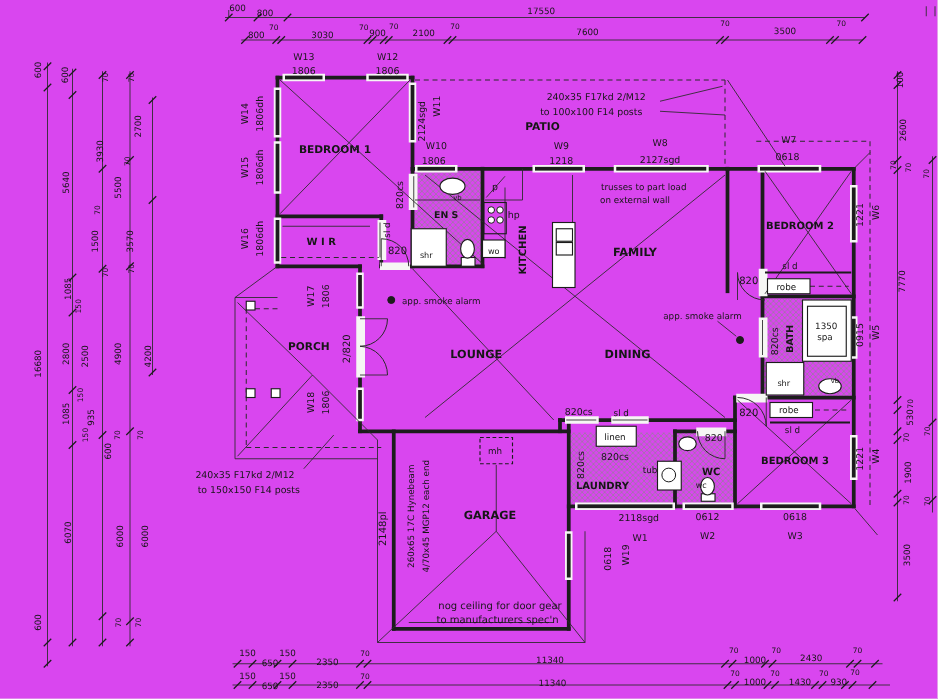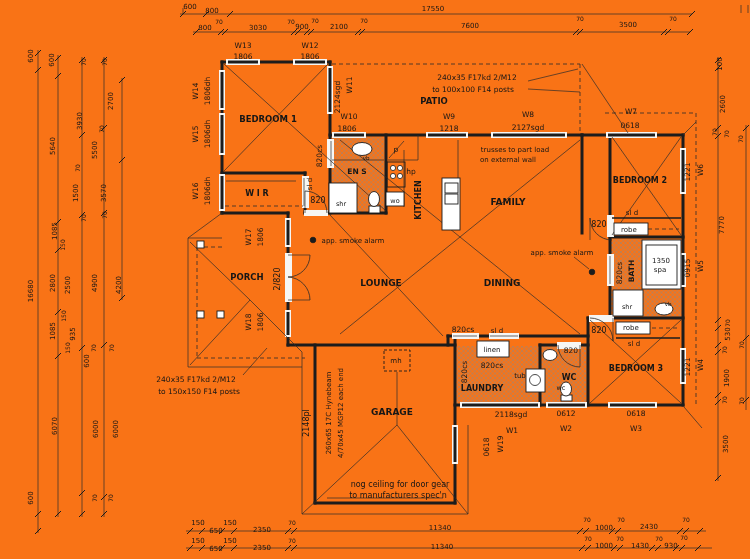--- a/index.html
+++ b/index.html
@@ -1,16 +1,16 @@
 <!DOCTYPE html>
 <html><head>
 <meta charset="utf-8">
 <style>
   html,body{margin:0;padding:0;background:#e8e8e6;}
-  #page{position:relative;width:750px;height:559px;background:#f97316;overflow:hidden;
+  #page{position:relative;width:750px;height:559px;background:#d946ef;overflow:hidden;
         font-family:"DejaVu Sans","Liberation Sans",sans-serif;}
   svg text{fill:#161616;}
 </style>
 </head>
 <body>
 
 <div id="page">
   <svg id="plan" width="750" height="559" viewBox="0 0 750 559" xmlns="http://www.w3.org/2000/svg">
     <defs>
       <pattern id="ht" width="4.5" height="4.5" patternUnits="userSpaceOnUse">

